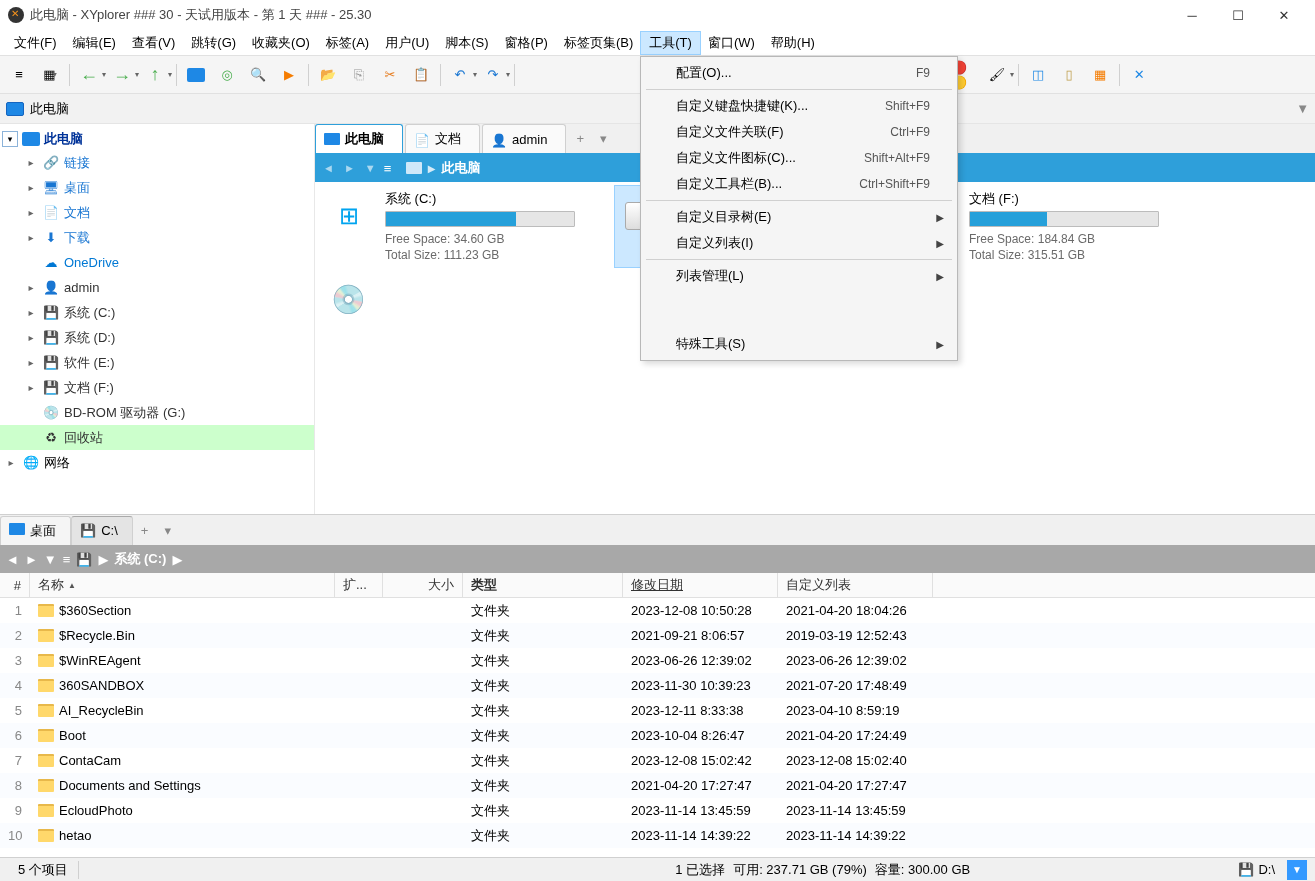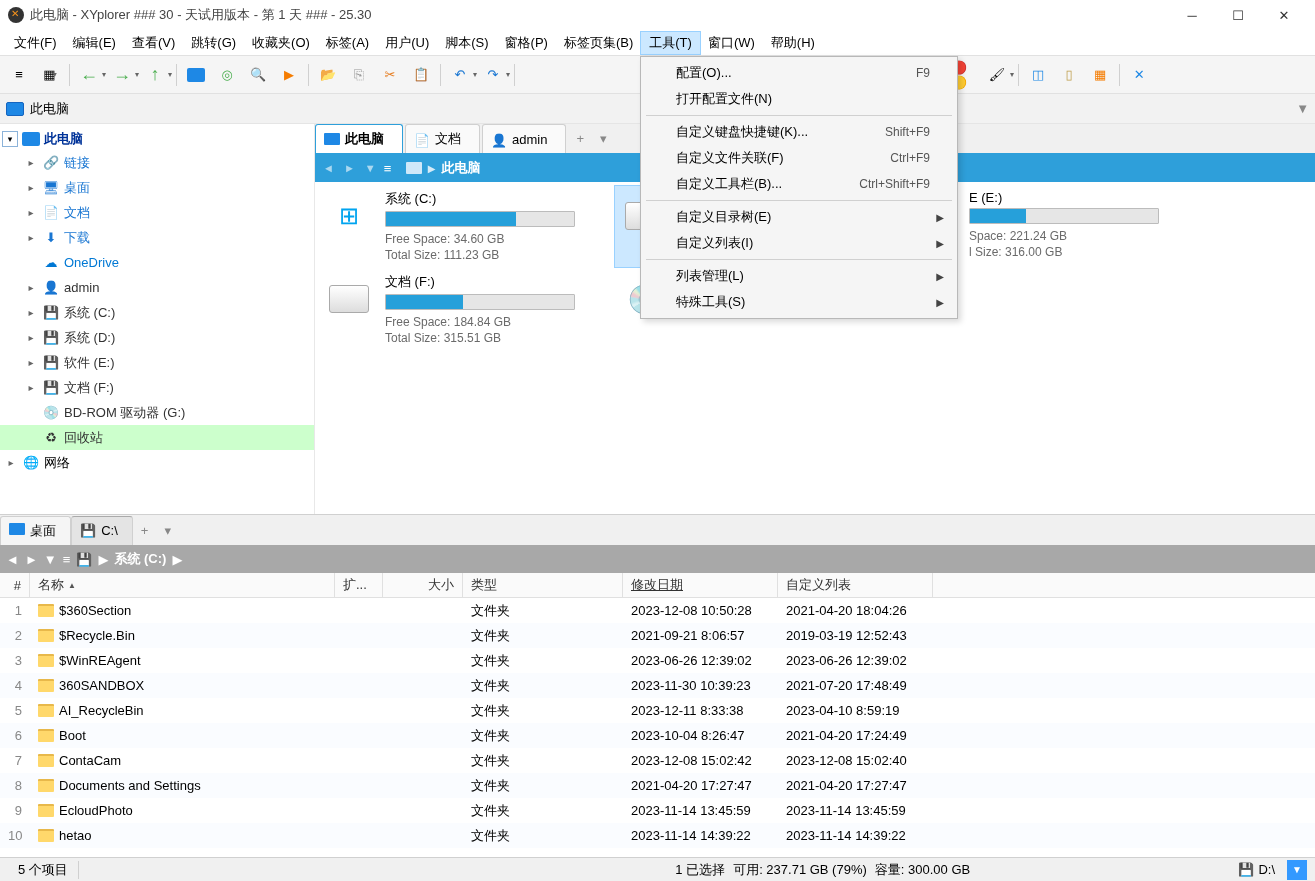--- a/index.html
+++ b/index.html
@@ -66,21 +66,21 @@
 .tab2 { height: 29px; padding: 0 14px 0 8px; display: flex; align-items: center; gap: 5px; border: 1px solid #d0d0d0; border-bottom: none; background: #f5f5f5; border-radius: 3px 3px 0 0; }
 .tab2.active { background: #e4e4e4; border-top: 1px solid #aaa; }
 .crumbs2 { height: 28px; background: #a8a8a8; color: #fff; display: flex; align-items: center; padding: 0 6px; gap: 6px; }
 
 .list-header { height: 25px; display: flex; border-bottom: 1px solid #e0e0e0; background: #fafafa; }
 .lh { border-right: 1px solid #e0e0e0; padding: 4px 8px; color: #333; font-weight: normal; display: flex; align-items: center; }
 .col-n { width: 30px; justify-content: flex-end; }
 .col-name { width: 305px; }
 .col-ext { width: 48px; }
 .col-size { width: 80px; justify-content: flex-end; }
-.col-type { width: 160px; }
+.col-type { width: 160px; font-weight: bold; }
 .col-mod { width: 155px; text-decoration: underline; }
 .col-cre { width: 155px; }
 
 .list-body { height: 256px; overflow: hidden; }
 .row { height: 25px; display: flex; align-items: center; }
 .row.alt { background: #fafcff; }
 .cell { padding: 0 8px; }
 .c-n { width: 30px; text-align: right; color: #888; }
 .c-name { width: 305px; display: flex; align-items: center; gap: 5px; }
 .c-ext { width: 48px; }
@@ -311,33 +311,20 @@
             <div class="bar">
               <div class="fill" style="width:60%"></div>
             </div>
           </div>
         </div>
         <div class="drive">
           <div class="dicon">
             <span style="width:40px;height:28px;background:linear-gradient(#fff,#ddd);border:1px solid #aaa;border-radius:3px;display:inline-block"></span>
           </div>
           <div class="dbody">
-            <div class="dtitle">E (E:)</div>
-            <div class="bar">
-              <div class="fill" style="width:30%"></div>
-            </div>
-            <div class="stat">Space: 221.24 GB</div>
-            <div class="stat">l Size: 316.00 GB</div>
-          </div>
-        </div>
-        <div class="drive">
-          <div class="dicon">
-            <span style="width:40px;height:28px;background:linear-gradient(#fff,#ddd);border:1px solid #aaa;border-radius:3px;display:inline-block"></span>
-          </div>
-          <div class="dbody">
             <div class="dtitle">文档 (F:)</div>
             <div class="bar">
               <div class="fill" style="width:41%"></div>
             </div>
             <div class="stat">Free Space: 184.84 GB</div>
             <div class="stat">Total Size: 315.51 GB</div>
           </div>
         </div>
         <div class="drive">
           <div class="dicon">
@@ -499,47 +486,48 @@
     <span>D:\</span>
   </span>
   <span class="scroll-btn">▼</span>
 </div>
 
 <div class="dropdown" id="dropdown">
     <div class="dd-item" style="position: relative;">
       <span class="lbl">配置(O)...</span>
       <span class="sc">F9</span>
     </div>
-    <div class="dd-item" style="position: relative;">
-      <span class="lbl">打开配置文件(N)</span>
-    </div>
     <div class="dd-sep"></div>
     <div class="dd-item" style="position: relative;">
       <span class="lbl">自定义键盘快捷键(K)...</span>
       <span class="sc">Shift+F9</span>
     </div>
     <div class="dd-item" style="position: relative;">
       <span class="lbl">自定义文件关联(F)</span>
       <span class="sc">Ctrl+F9</span>
     </div>
     <div class="dd-item" style="position: relative;">
+      <span class="lbl">自定义文件图标(C)...</span>
+      <span class="sc">Shift+Alt+F9</span>
+    </div>
+    <div class="dd-item" style="position: relative;">
       <span class="lbl">自定义工具栏(B)...</span>
       <span class="sc">Ctrl+Shift+F9</span>
     </div>
     <div class="dd-sep"></div>
     <div class="dd-item" style="position: relative;">
       <span class="lbl">自定义目录树(E)</span>
       <span class="arr">▶</span>
     </div>
     <div class="dd-item" style="position: relative;">
       <span class="lbl">自定义列表(I)</span>
       <span class="arr">▶</span>
     </div>
     <div class="dd-sep"></div>
     <div class="dd-item" style="position: relative;">
       <span class="lbl">列表管理(L)</span>
       <span class="arr">▶</span>
     </div>
-    <div class="dd-item" style="position: relative;">
+    <div class="dd-item" style="position: relative; margin-top: 42px;">
       <span class="lbl">特殊工具(S)</span>
       <span class="arr">▶</span>
     </div>
   </div>
 
 </body></html>

